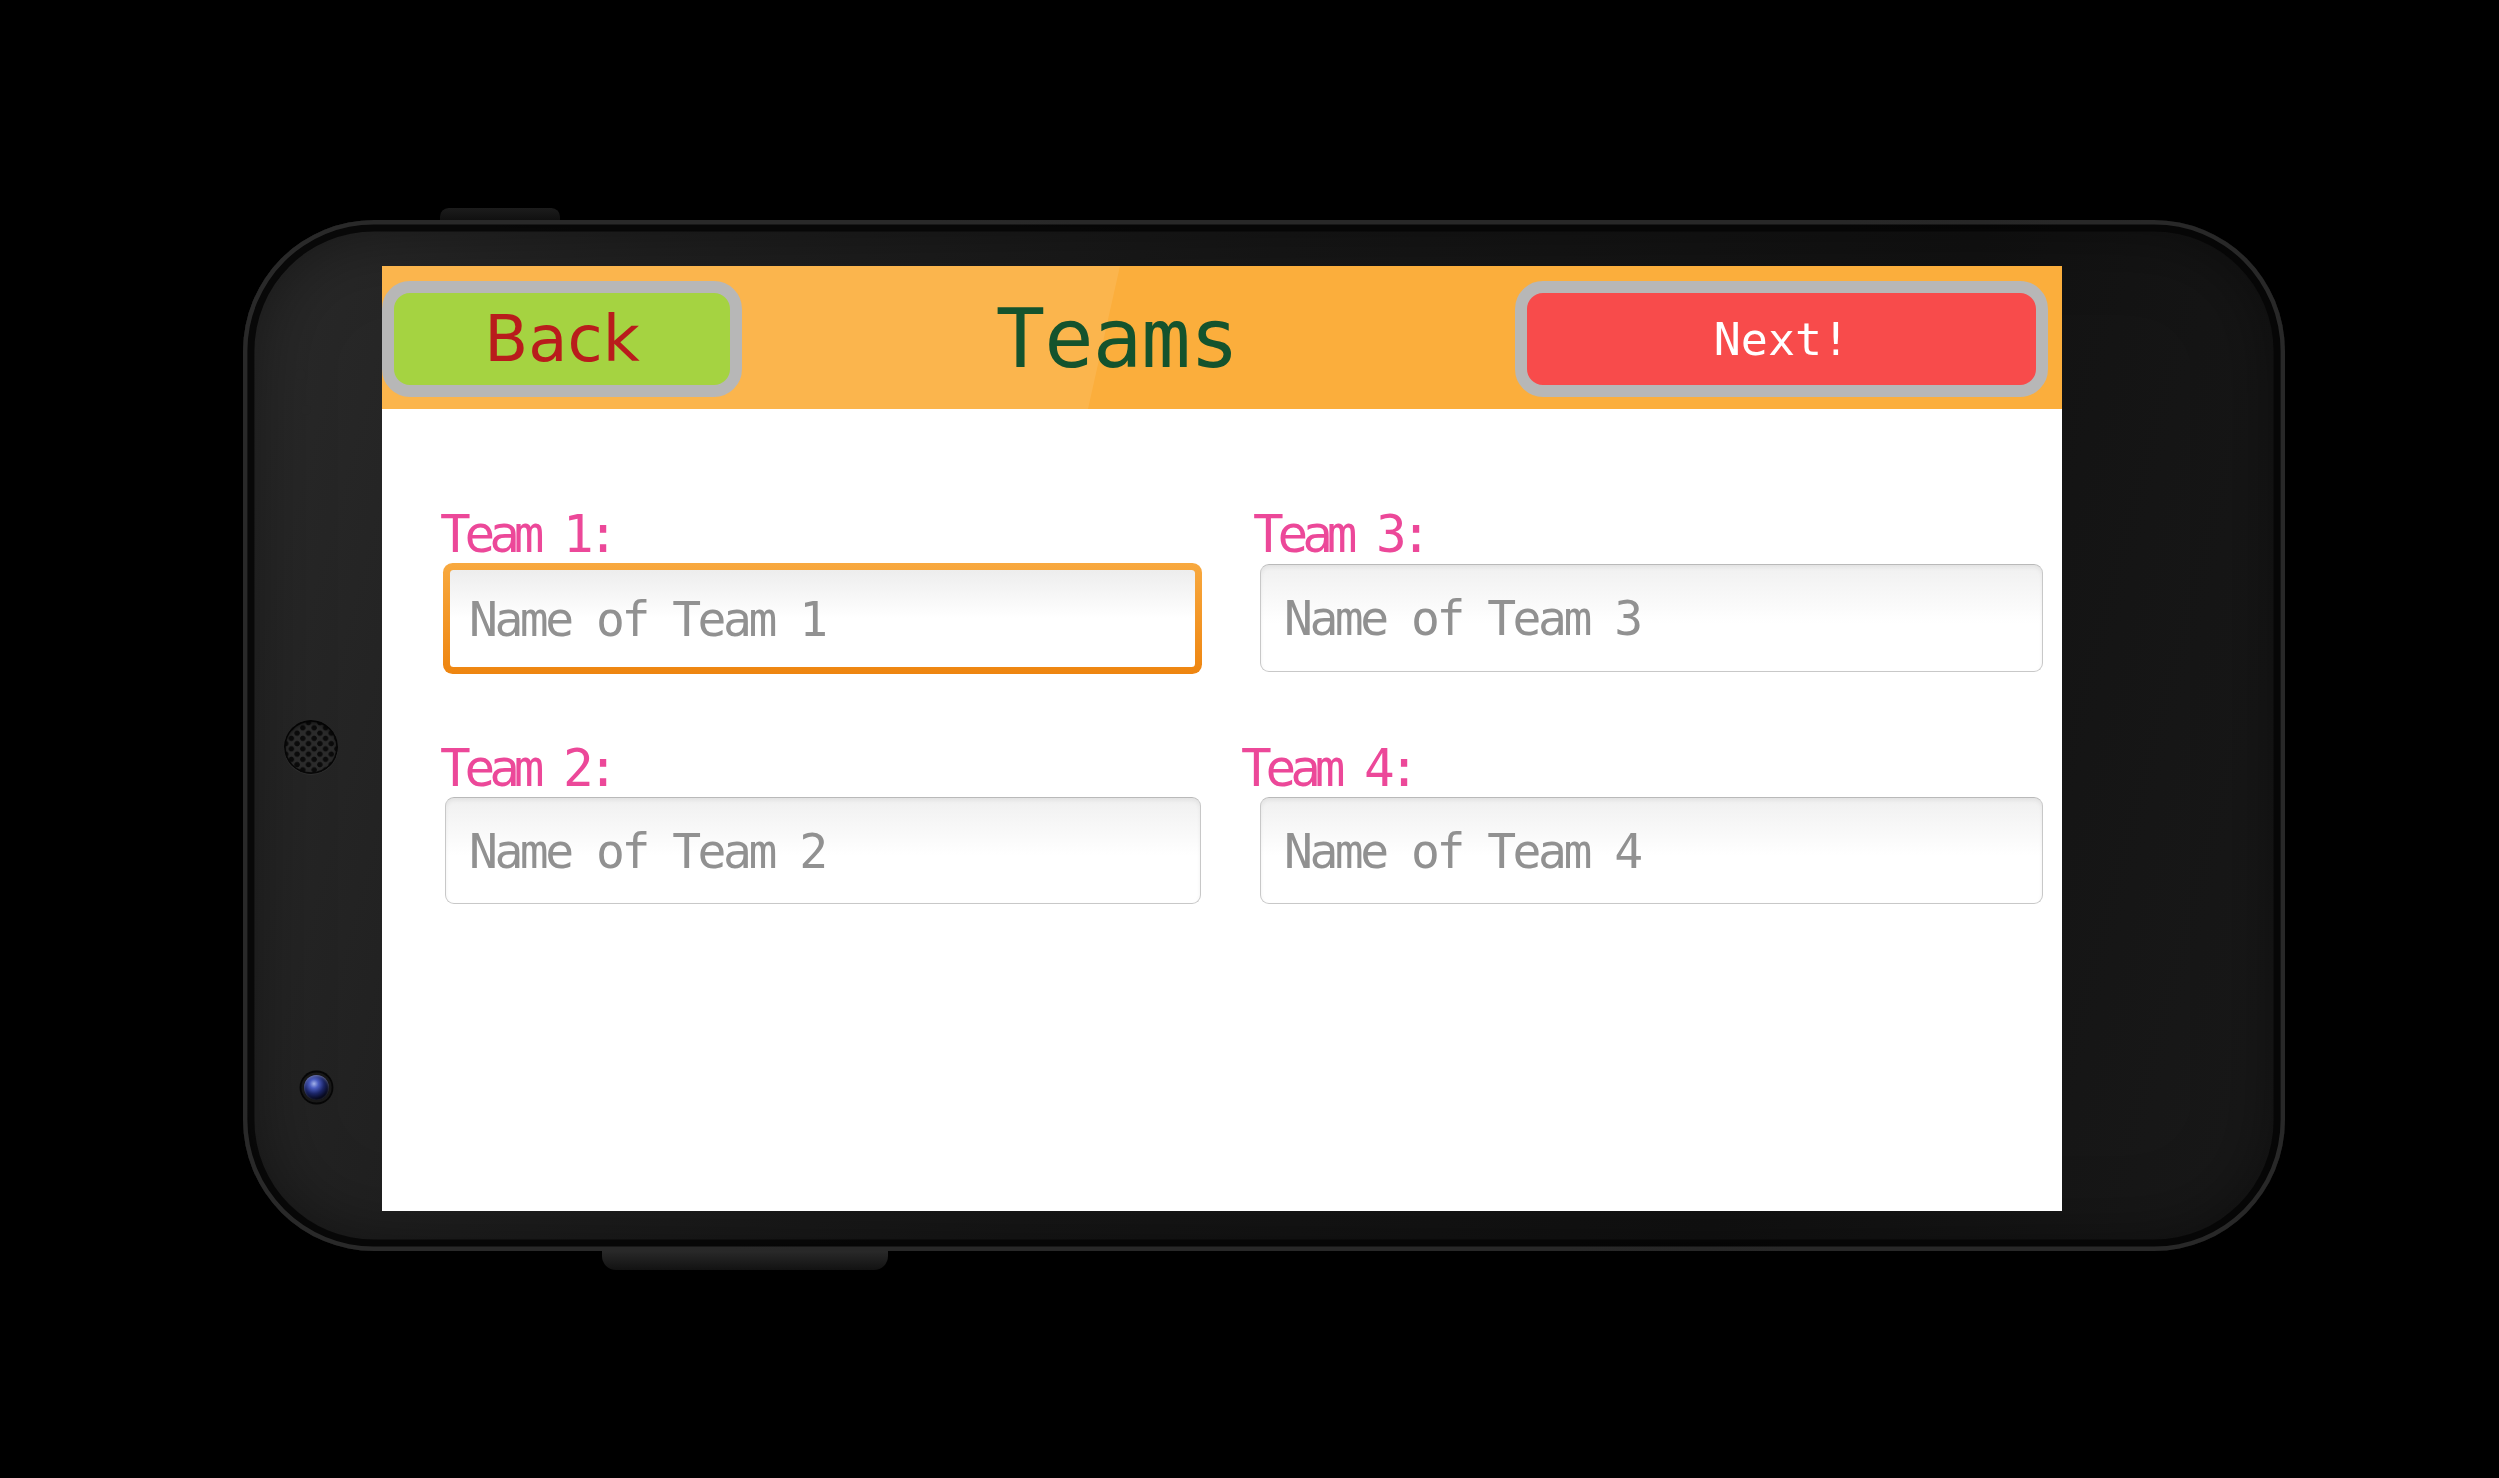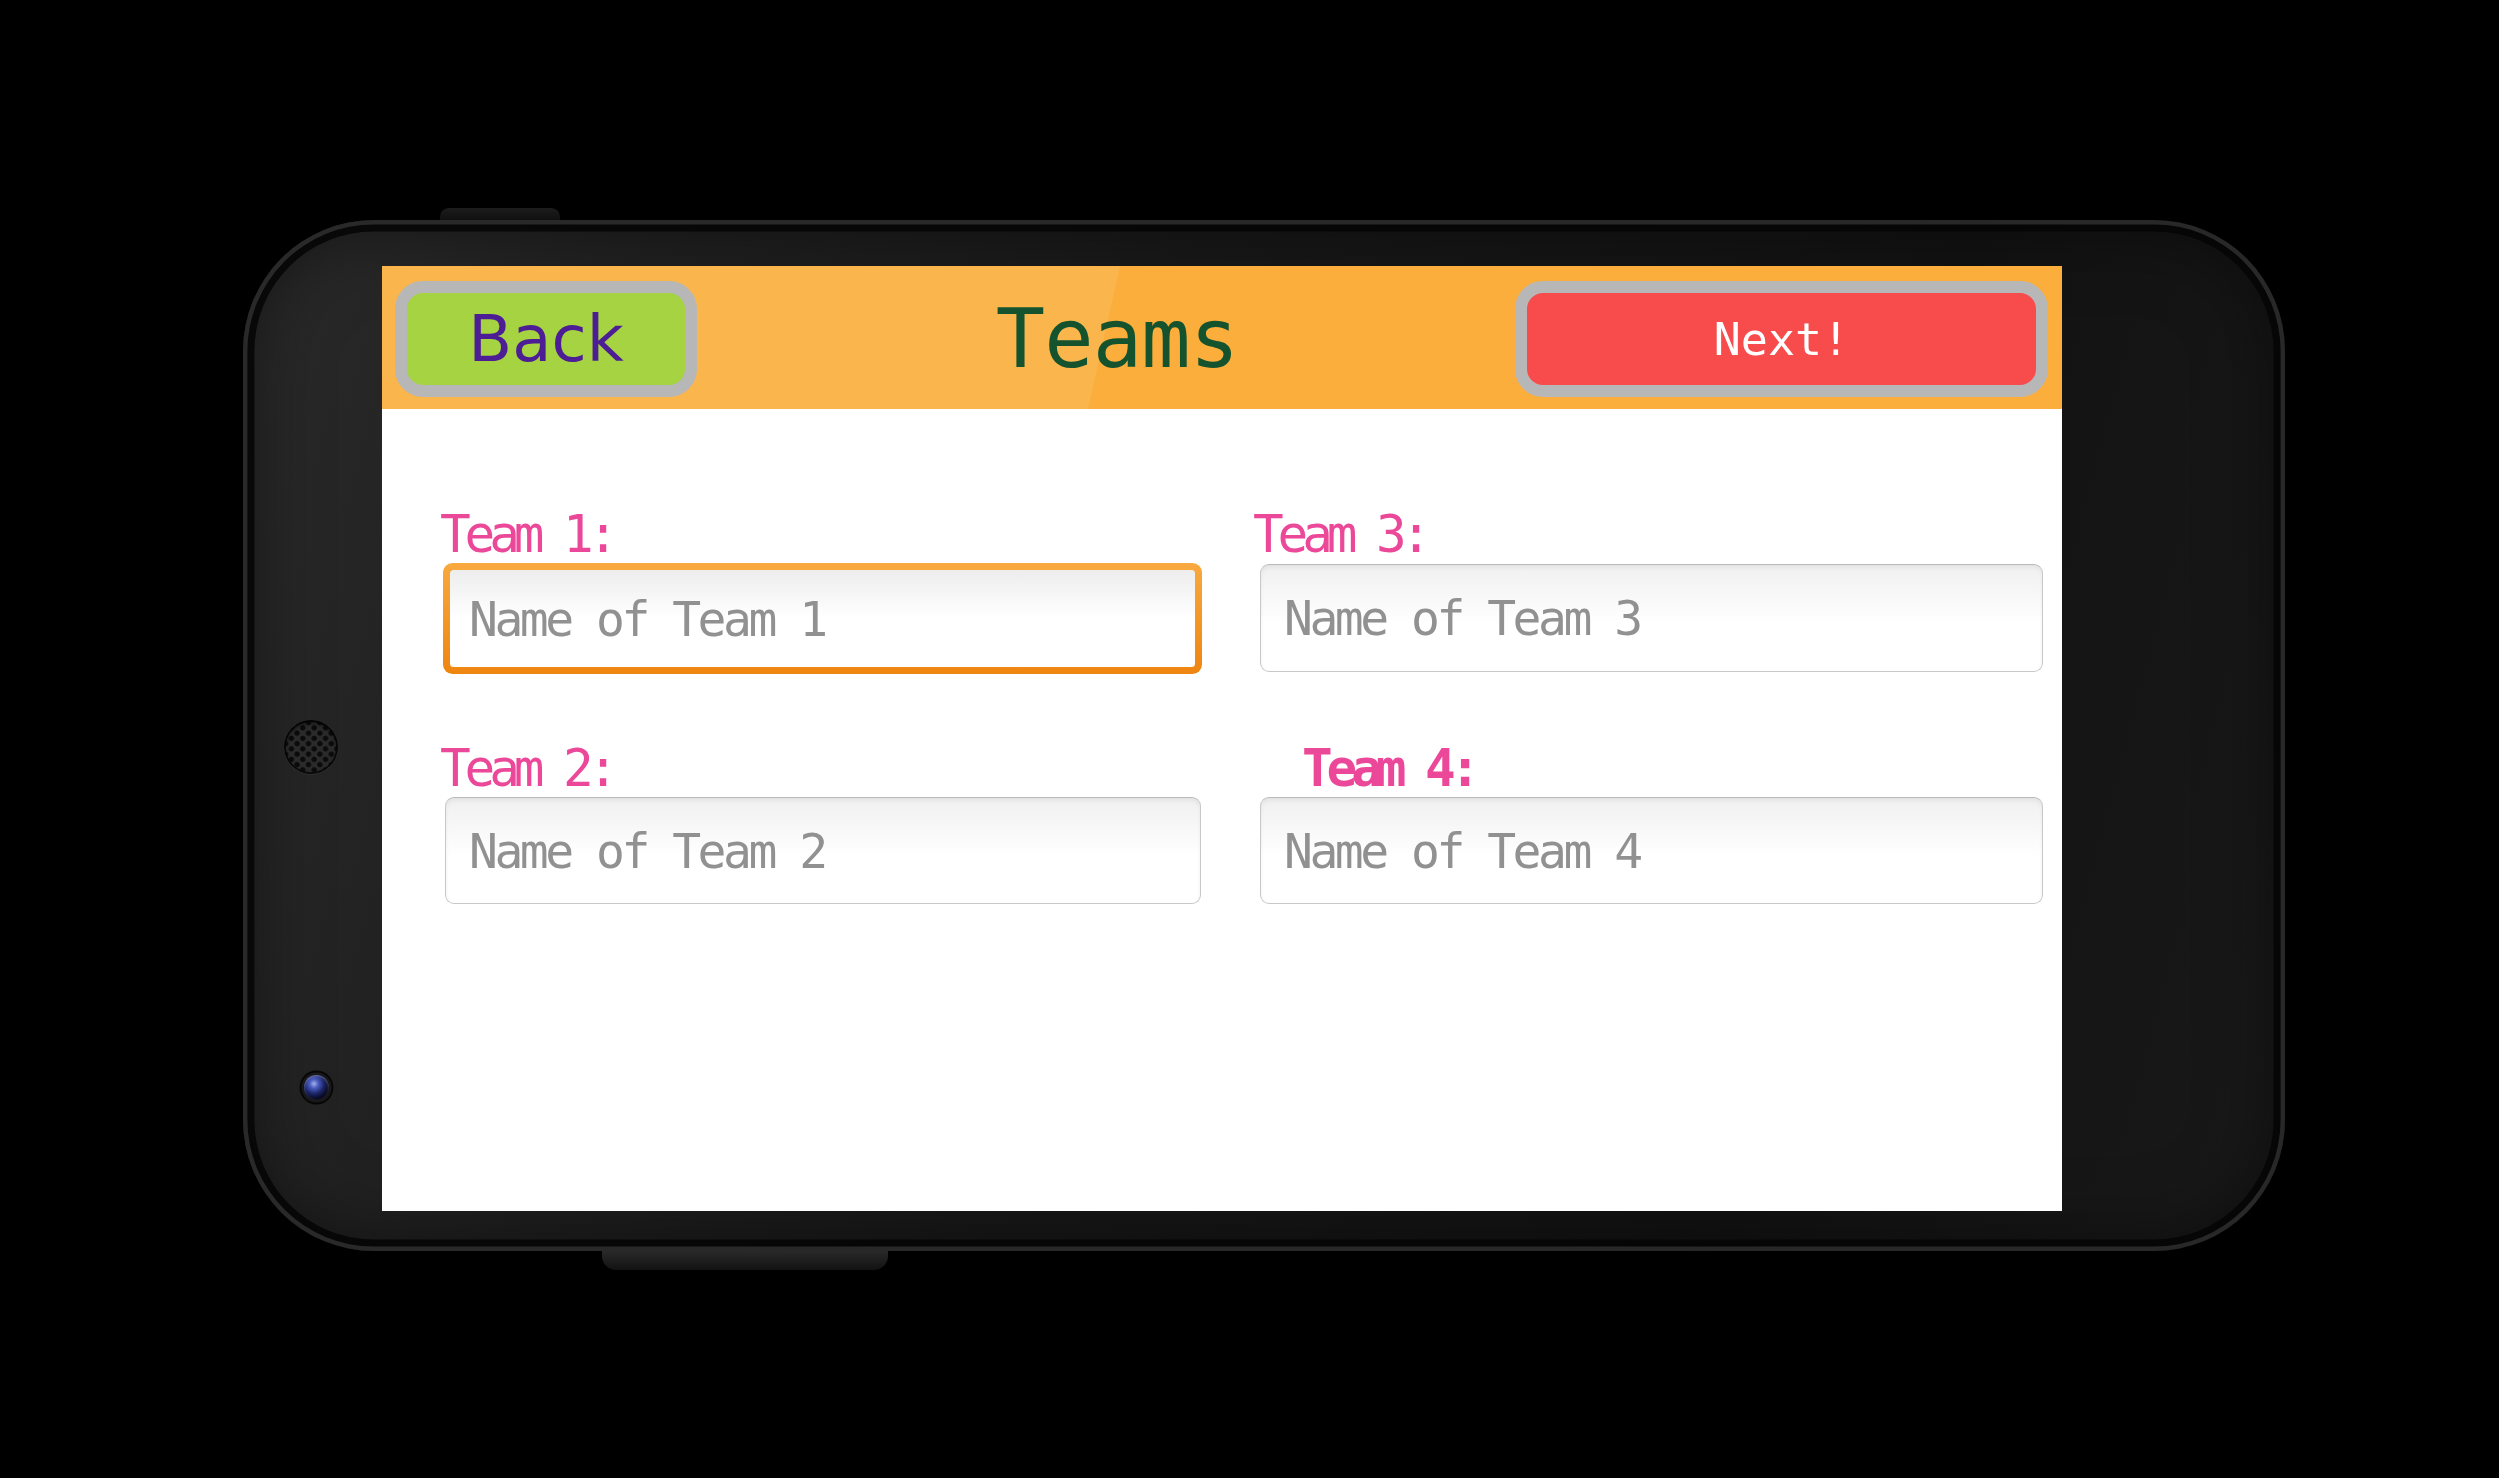--- a/index.html
+++ b/index.html
@@ -63,22 +63,22 @@
     clip-path:polygon(0 0, 738px 0, 706px 100%, 0 100%);
     pointer-events:none;
   }
   .hdr-btn {
     position:absolute; top:15px; height:116px;
     border:12.2px solid #b7b7b7; border-radius:28px;
     display:flex; align-items:center; justify-content:center;
     cursor:pointer; line-height:1;
   }
   .back-btn {
-    left:13px; width:302px; background:#a5d341;
-    color:#4c1d95; font-size:64px;
+    left:0; width:360px; background:#a5d341;
+    color:#b91c1c; font-size:64px;
     font-family:"DejaVu Sans","Liberation Sans",sans-serif;
   }
   .next-btn {
     left:1133px; width:533px; background:#f84b4b;
     color:#fff; font-size:45px;
     font-family:"DejaVu Sans Mono","Liberation Mono",monospace;
   }
   .page-title {
     position:absolute; left:735px; top:0; height:143px; line-height:145px;
     transform:translateX(-50%);
@@ -90,21 +90,21 @@
   
   .field-label {
     position:absolute; color:#ec4899; font-size:51px; line-height:51px;
     letter-spacing:-6.1px;
     font-family:"DejaVu Sans Mono","Liberation Mono",monospace;
     white-space:nowrap;
   }
   .lbl-1 { left:58px;  top:243px; }
   .lbl-2 { left:58px;  top:477px; }
   .lbl-3 { left:871px; top:243px; }
-  .lbl-4 { left:920px; top:477px;font-weight:bold; }
+  .lbl-4 { left:859px; top:477px; }
 
   .team-input {
     position:absolute; display:block;
     border:1.7px solid #c8c8c8; border-top-color:#b9b9b9; border-radius:9px;
     background:linear-gradient(180deg,#f0f0f0,#ffffff 55%);
     box-shadow:inset 0 2.6px 4.4px rgba(0,0,0,0.06);
     font-size:48px; letter-spacing:-3.5px; color:#3a3a3a;
     font-family:"DejaVu Sans Mono","Liberation Mono",monospace;
     padding:0 23px; outline:none;
   }

